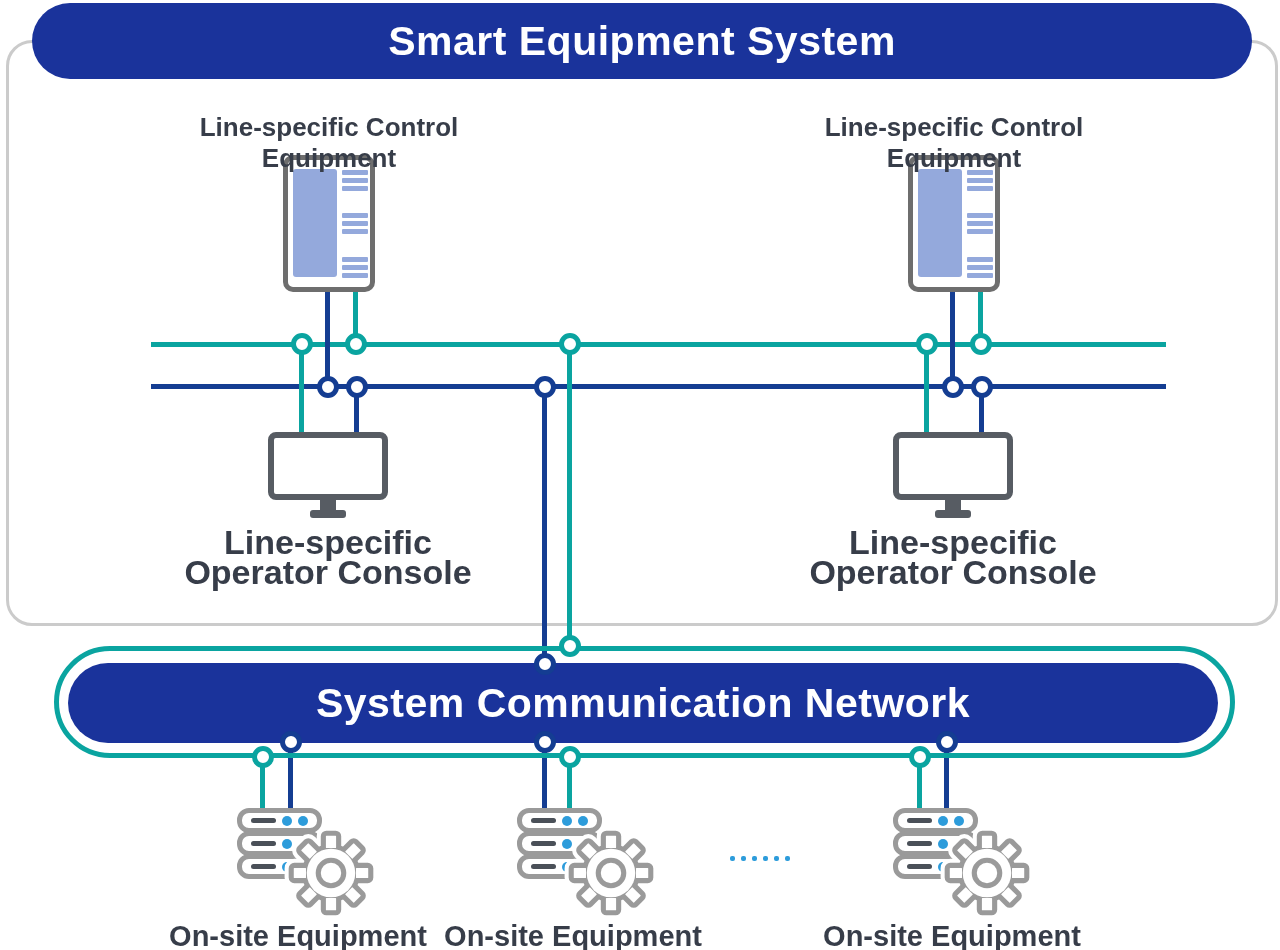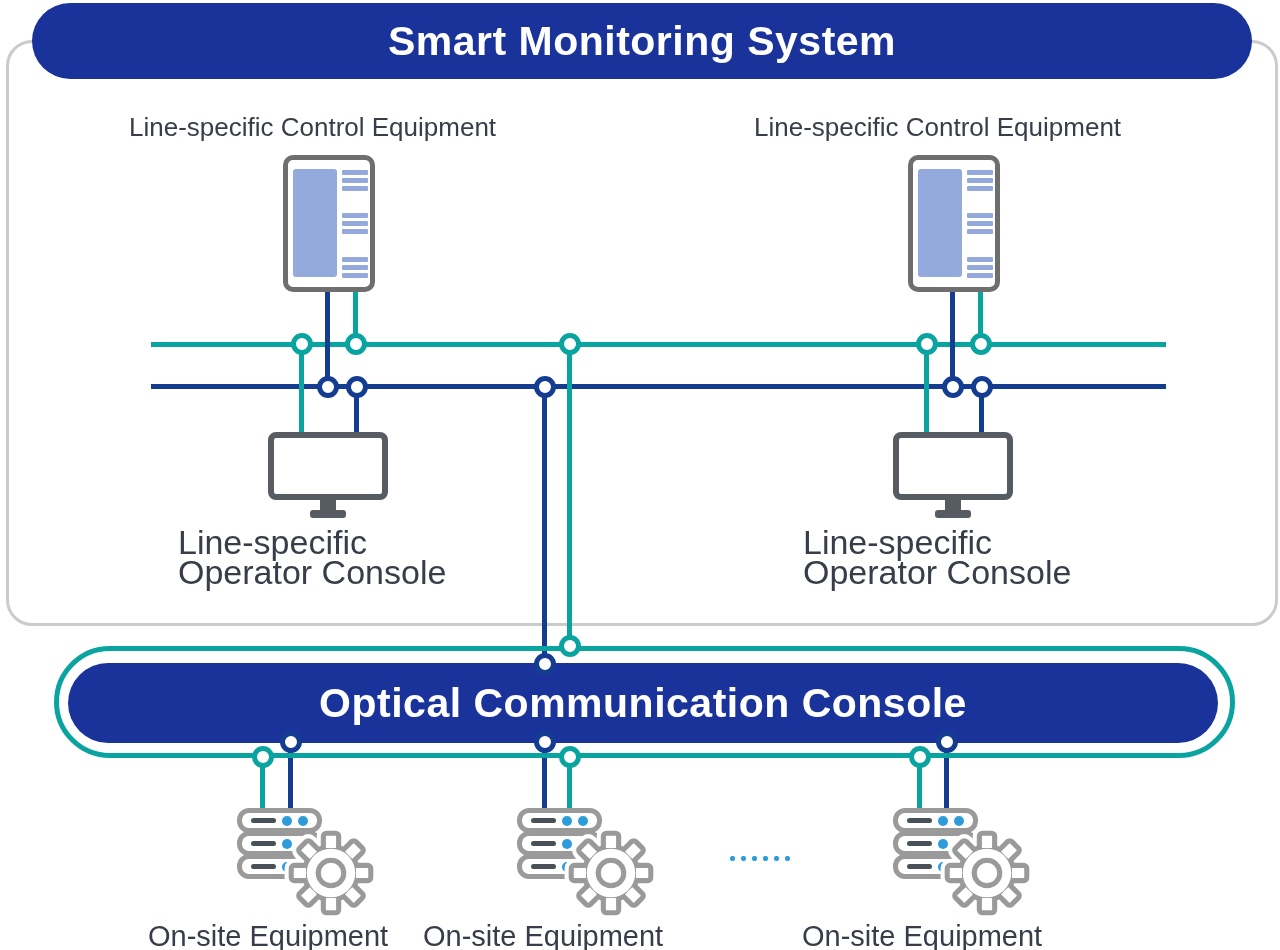--- a/index.html
+++ b/index.html
@@ -34,37 +34,37 @@
   .monitor-base{position:absolute;left:42px;top:78px;width:36px;height:8px;border-radius:3px;background:var(--monitor_gray);}
   
   .onsite{position:absolute;width:150px;height:120px;}
   .srow{position:absolute;left:0;width:85px;height:25px;box-sizing:border-box;border:5px solid var(--icon_gray);
         border-radius:12px;background:#fff;display:flex;align-items:center;gap:6px;padding:0 9px;}
   .srow .dash{width:27px;height:5px;border-radius:3px;background:var(--dash_gray);}
   .srow .dot{width:10px;height:10px;border-radius:50%;background:var(--dot_blue);flex:0 0 auto;}
   .srow .dot.first{margin-left:auto;}
   .gear-svg{position:absolute;left:43px;top:14px;width:102px;height:102px;}
   
-  .lbl{position:absolute;color:var(--label_dark);font-weight:normal;}
+  .lbl{position:absolute;color:var(--label_dark);font-weight:bold;text-align:center;}
   .lbl-top{font-size:26px;width:400px;}
   .lbl-console{font-size:34px;line-height:30px;width:300px;}
   .lbl-onsite{font-size:29px;width:300px;}
   
   .edots{position:absolute;display:flex;gap:6px;}
   .edot{width:5px;height:5px;border-radius:2px;background:var(--dot_blue);}
 </style>
 </head>
 <body>
 
 <div class="stage">
 
   <div class="sm-container" style="left:6px;top:40px;width:1266px;height:580px;"></div>
 
   <div class="banner" style="left:32px;top:3px;width:1220px;height:76px;border-radius:38px;">
-    <span class="banner-text">Smart Monitoring System</span>
+    <span class="banner-text">Smart Equipment System</span>
   </div>
 
   <div class="hline teal-l" style="left:151px;top:342px;width:1015px;"></div>
   <div class="hline navy-l" style="left:151px;top:384px;width:1015px;"></div>
 
   <div class="vline navy-l" style="left:325px;top:288px;height:99px;"></div>
   <div class="vline teal-l" style="left:353px;top:288px;height:58px;"></div>
   <div class="vline teal-l" style="left:299px;top:344px;height:92px;"></div>
   <div class="vline navy-l" style="left:354px;top:386px;height:50px;"></div>
 
@@ -78,21 +78,21 @@
   <div class="vline navy-l" style="left:542px;top:742px;height:70px;"></div>
   <div class="vline teal-l" style="left:567px;top:757px;height:55px;"></div>
 
   <div class="vline teal-l" style="left:260px;top:757px;height:55px;"></div>
   <div class="vline navy-l" style="left:288px;top:742px;height:70px;"></div>
   <div class="vline teal-l" style="left:917px;top:757px;height:55px;"></div>
   <div class="vline navy-l" style="left:944px;top:742px;height:70px;"></div>
 
   <div class="net-outline" style="left:54px;top:646px;width:1181px;height:112px;box-sizing:border-box;"></div>
   <div class="banner" style="left:68px;top:663px;width:1150px;height:80px;border-radius:40px;">
-    <span class="banner-text">Optical Communication Console</span>
+    <span class="banner-text">System Communication Network</span>
   </div>
 
   <div class="node teal-n" style="left:291px;top:333px;"></div>
   <div class="node teal-n" style="left:345px;top:333px;"></div>
   <div class="node navy-n" style="left:317px;top:376px;"></div>
   <div class="node navy-n" style="left:346px;top:376px;"></div>
   <div class="node teal-n" style="left:916px;top:333px;"></div>
   <div class="node teal-n" style="left:970px;top:333px;"></div>
   <div class="node navy-n" style="left:942px;top:376px;"></div>
   <div class="node navy-n" style="left:971px;top:376px;"></div>

